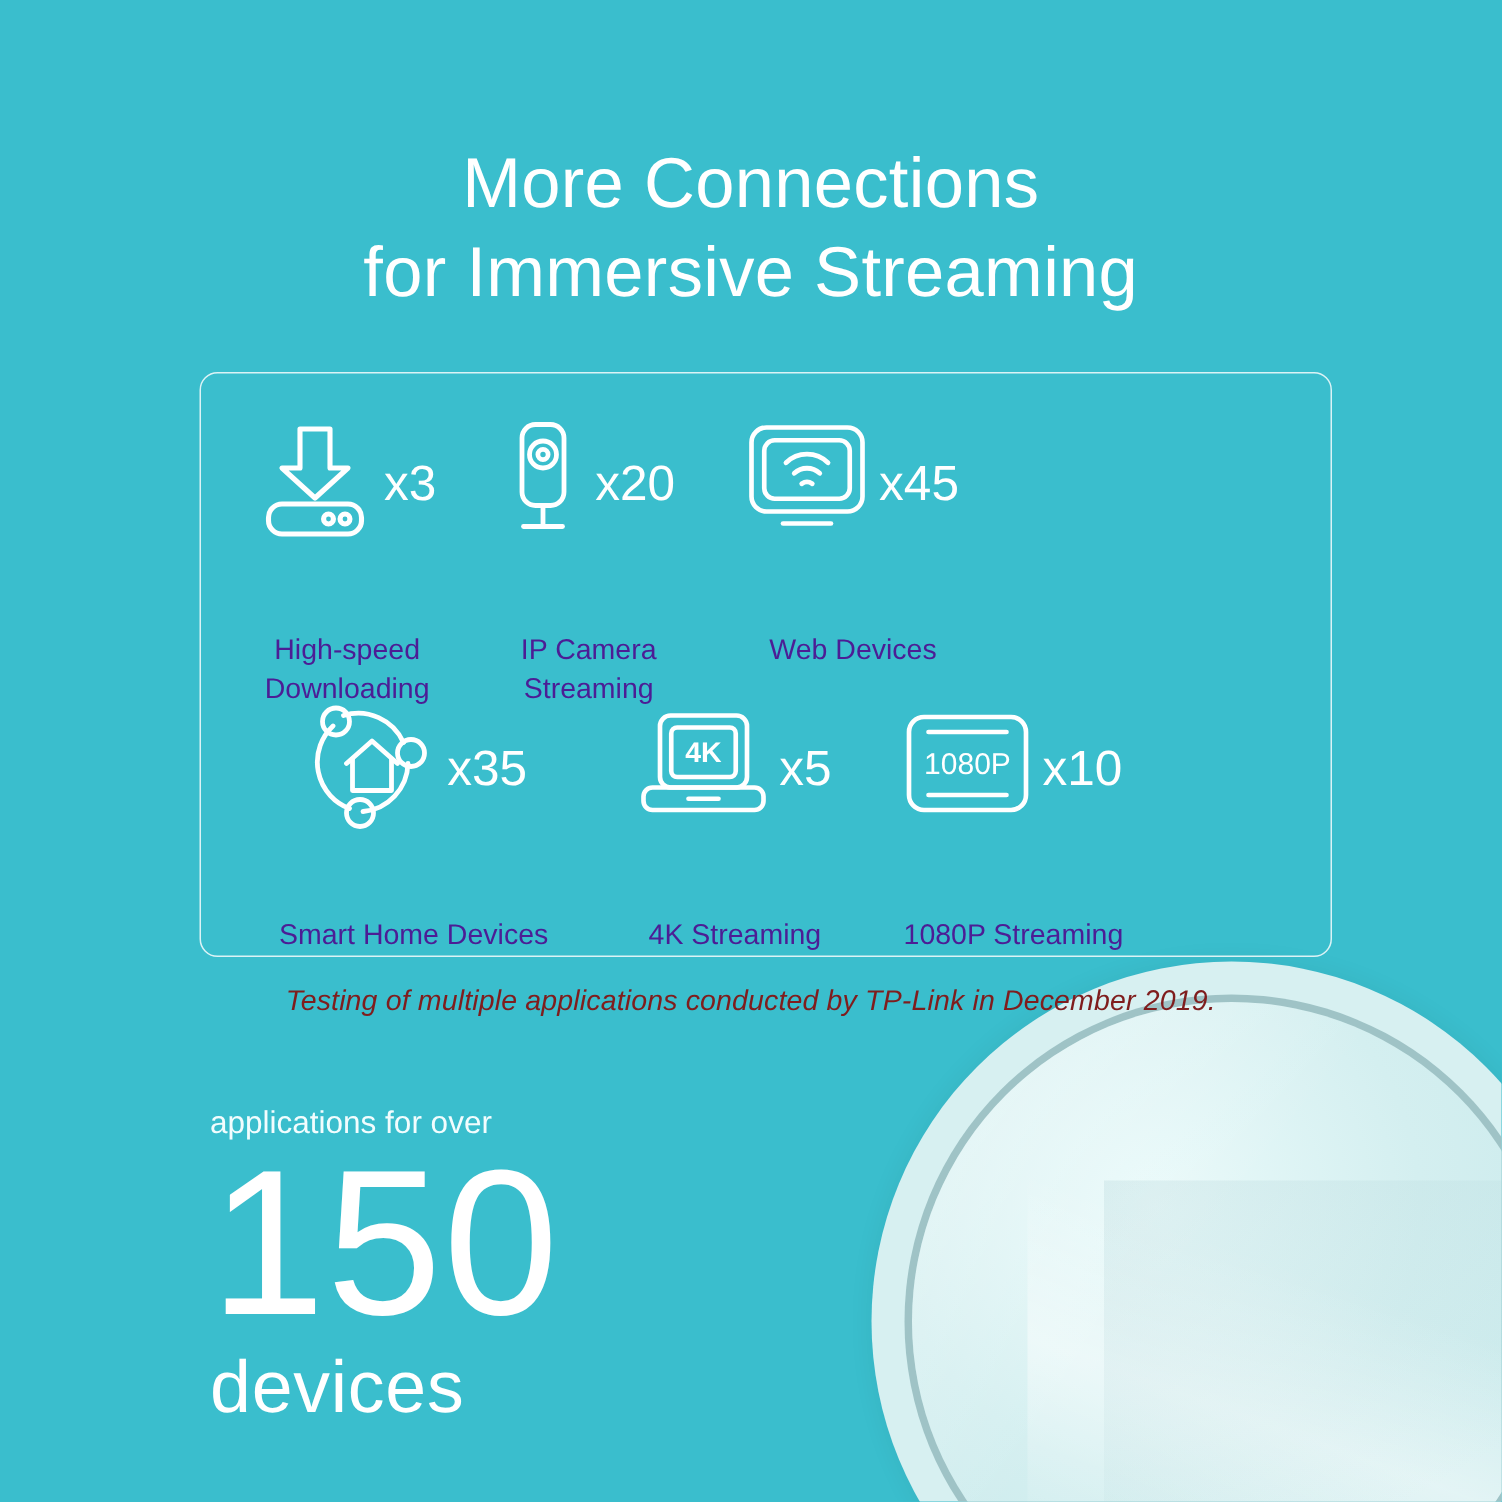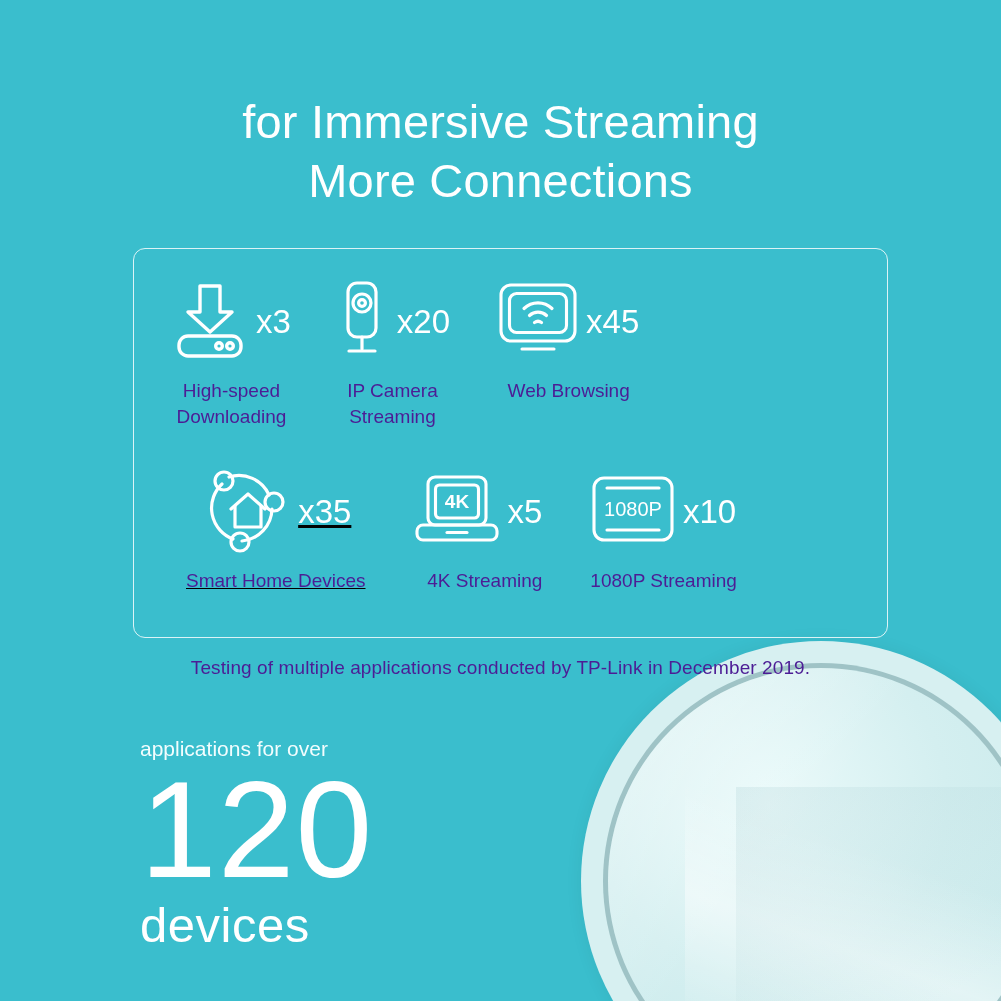--- a/index.html
+++ b/index.html
@@ -82,20 +82,21 @@
     display:flex;
     align-items:flex-start;
   }
   .row-1{ left:0; top:26px; width:100%; }
   .row-2{ left:0; top:216px; width:100%; }
 
   .item{
     display:flex;
     flex-direction:column;
     align-items:center;
+    gap:43px;
   }
   .item-top{
     display:flex;
     align-items:center;
     justify-content:center;
     gap:8px;
     height:92px;
   }
   .count{
     color:#ffffff;
@@ -112,34 +113,35 @@
     text-align:center;
     white-space:pre-line;
   }
 
   
   .c1{ margin-left:38px; }
   .c2{ margin-left:44px;justify-content:space-between; }
   .c3{ margin-left:42px; }
   .c4{ margin-left:48px; }
   
-  .d1{ margin-left:52px;text-decoration:underline; }
-  .d2{ margin-left:48px;align-items:flex-end; }
+  .d1{ margin-left:52px; }
+  .d2{ margin-left:60px; }
   .d3{ margin-left:48px; }
 
   .ico{ display:block; }
 
   
   .footnote{
     position:absolute;
     top:657px; left:0; right:0;
     text-align:center;
-    color:#4c1d95;
+    color:#7f1d1d;
     font-size:19px;
     letter-spacing:.1px;
+    font-style:italic;
   }
 
   
   .stat{
     position:absolute;
     left:140px; top:735px;
     color:#ffffff;
   }
   .stat-kicker{
     font-size:21px;
@@ -167,22 +169,22 @@
   <div class="device-outer"></div>
   <div class="device-ring"></div>
   <div class="device-face">
     <div class="device-sheen-a"></div>
     <div class="device-sheen-b"></div>
     <div class="device-sheen-c"></div>
   </div>
 </div>
 
 <div class="headline">
+  <div>More Connections</div>
   <div>for Immersive Streaming</div>
-  <div>More Connections</div>
 </div>
 
 <div class="card">
 
   <div class="row row-1">
 
     <div class="item c1">
       <div class="item-top">
         <span class="ico">
           <svg width="76" height="78" viewBox="0 0 76 78" fill="none" stroke="#ffffff" stroke-width="3.4" stroke-linecap="round" stroke-linejoin="round">
@@ -223,21 +225,21 @@
             <rect x="3" y="3" width="74" height="56" rx="10"></rect>
             <rect x="11.5" y="11.5" width="57" height="39" rx="7"></rect>
             <path d="M24 67 h32"></path>
             <path d="M26 26.5 a20 20 0 0 1 28 0" stroke-width="3.2"></path>
             <path d="M31.5 33.5 a12.5 12.5 0 0 1 17 0" stroke-width="3.2"></path>
             <path d="M36.5 40.5 a6 6 0 0 1 7 0" stroke-width="3.2"></path>
           </svg>
         </span>
         <span class="count">x45</span>
       </div>
-      <div class="label">Web Browsing</div>
+      <div class="label">Web Devices</div>
     </div>
   </div>
 
   <div class="row row-2">
 
     <div class="item d1">
       <div class="item-top">
         <span class="ico">
           <svg width="90" height="88" viewBox="0 0 90 88" fill="none" stroke="#ffffff" stroke-width="3.2" stroke-linecap="round" stroke-linejoin="round">
             <path d="M29 12 a33 33 0 0 1 40 18"></path>
@@ -285,15 +287,15 @@
       </div>
       <div class="label">1080P Streaming</div>
     </div>
   </div>
 </div>
 
 <div class="footnote">Testing of multiple applications conducted by TP-Link in December 2019.</div>
 
 <div class="stat">
   <div class="stat-kicker">applications for over</div>
-  <div class="stat-number">120</div>
+  <div class="stat-number">150</div>
   <div class="stat-unit">devices</div>
 </div>
 
 </body></html>

